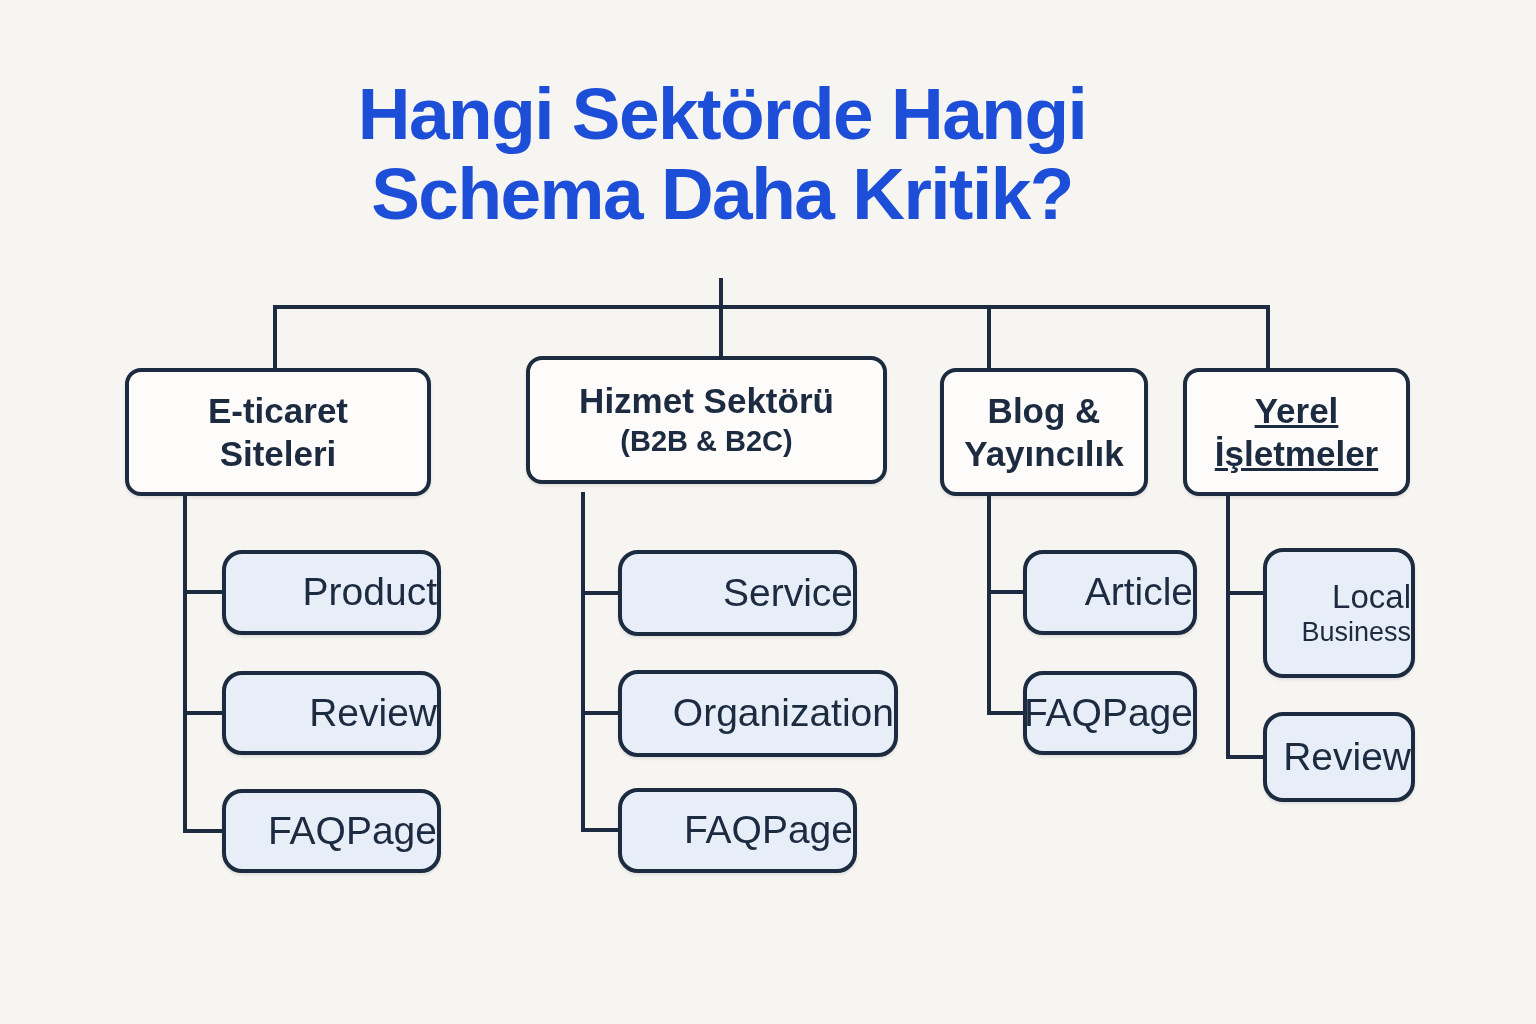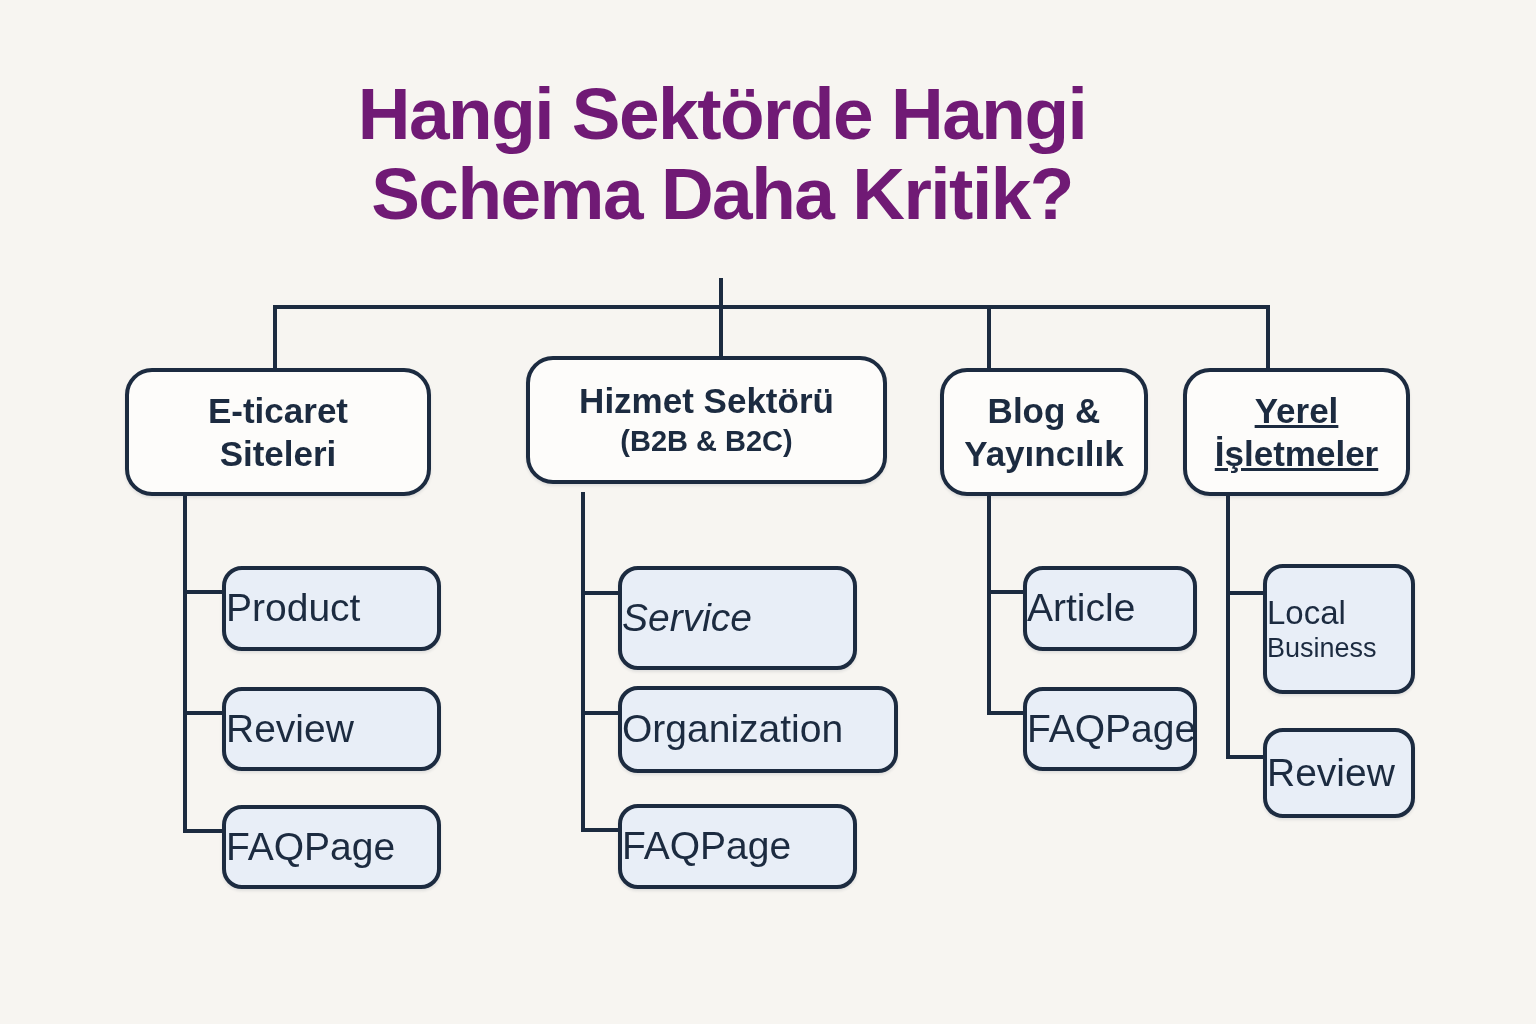--- a/index.html
+++ b/index.html
@@ -6,37 +6,37 @@
   .canvas {
     position:relative; width:1536px; height:1024px;
     background:#f7f5f1; overflow:hidden;
     font-family:"Liberation Sans", sans-serif;
     color:#1c2b40;
   }
   .title {
     position:absolute; top:74px; left:0; width:1444px;
     margin:0; text-align:center;
     font-size:73px; font-weight:700; line-height:1.1;
-    letter-spacing:-1.5px; color:#701a75;
+    letter-spacing:-1.5px; color:#1d4ed8;
   }
   .title span { display:block; }
   .line { position:absolute; background:#1c2b40; }
   .parent {
     position:absolute; box-sizing:border-box;
-    background:#fdfcfa; border:4px solid #1c2b40; border-radius:27px;
+    background:#fdfcfa; border:4px solid #1c2b40; border-radius:16px;
     display:flex; flex-direction:column; align-items:center; justify-content:center;
     text-align:center; box-shadow:0 2px 3px rgba(28,40,58,0.10);
   }
   .plabel { font-size:35px; font-weight:700; line-height:1.24; }
   .psub   { font-size:29px; font-weight:700; line-height:1.3; }
   .child {
     position:absolute; box-sizing:border-box;
     background:#e8eef7; border:4px solid #1c2b40; border-radius:20px;
-    display:flex; flex-direction:column; align-items:flex-start; justify-content:center;
-    text-align:center; box-shadow:0 2px 3px rgba(28,40,58,0.10);margin-top:16px;
+    display:flex; flex-direction:column; align-items:flex-end; justify-content:center;
+    text-align:center; box-shadow:0 2px 3px rgba(28,40,58,0.10);
   }
   .clabel  { font-size:39px; font-weight:400; line-height:1.15; }
   .clabel2 { font-size:33px; font-weight:400; line-height:1.18; }
   .clabel2-small { font-size:27px; font-weight:400; line-height:1.18; }
 </style>
 </head>
 <body>
 
 <div class="canvas">
 
@@ -71,21 +71,21 @@
   </div>
 
   <div class="parent" style="left:526px; top:356px; width:361px; height:128px;">
     <div class="plabel">Hizmet Sektörü</div>
     <div class="psub">(B2B &amp; B2C)</div>
   </div>
   <div class="line" style="left:581px; top:492px; width:4px; height:340px;"></div>
   <div class="line" style="left:583px; top:591px; width:37px; height:4px;"></div>
   <div class="line" style="left:583px; top:711px; width:37px; height:4px;"></div>
   <div class="line" style="left:583px; top:828px; width:37px; height:4px;"></div>
-  <div class="child" style="left:618px; top:550px; width:239px; height:104px;font-style:italic;">
+  <div class="child" style="left:618px; top:550px; width:239px; height:86px;">
     <div class="clabel">Service</div>
   </div>
   <div class="child" style="left:618px; top:670px; width:280px; height:87px;">
     <div class="clabel">Organization</div>
   </div>
   <div class="child" style="left:618px; top:788px; width:239px; height:85px;">
     <div class="clabel">FAQPage</div>
   </div>
 
   <div class="parent" style="left:940px; top:368px; width:208px; height:128px;">

